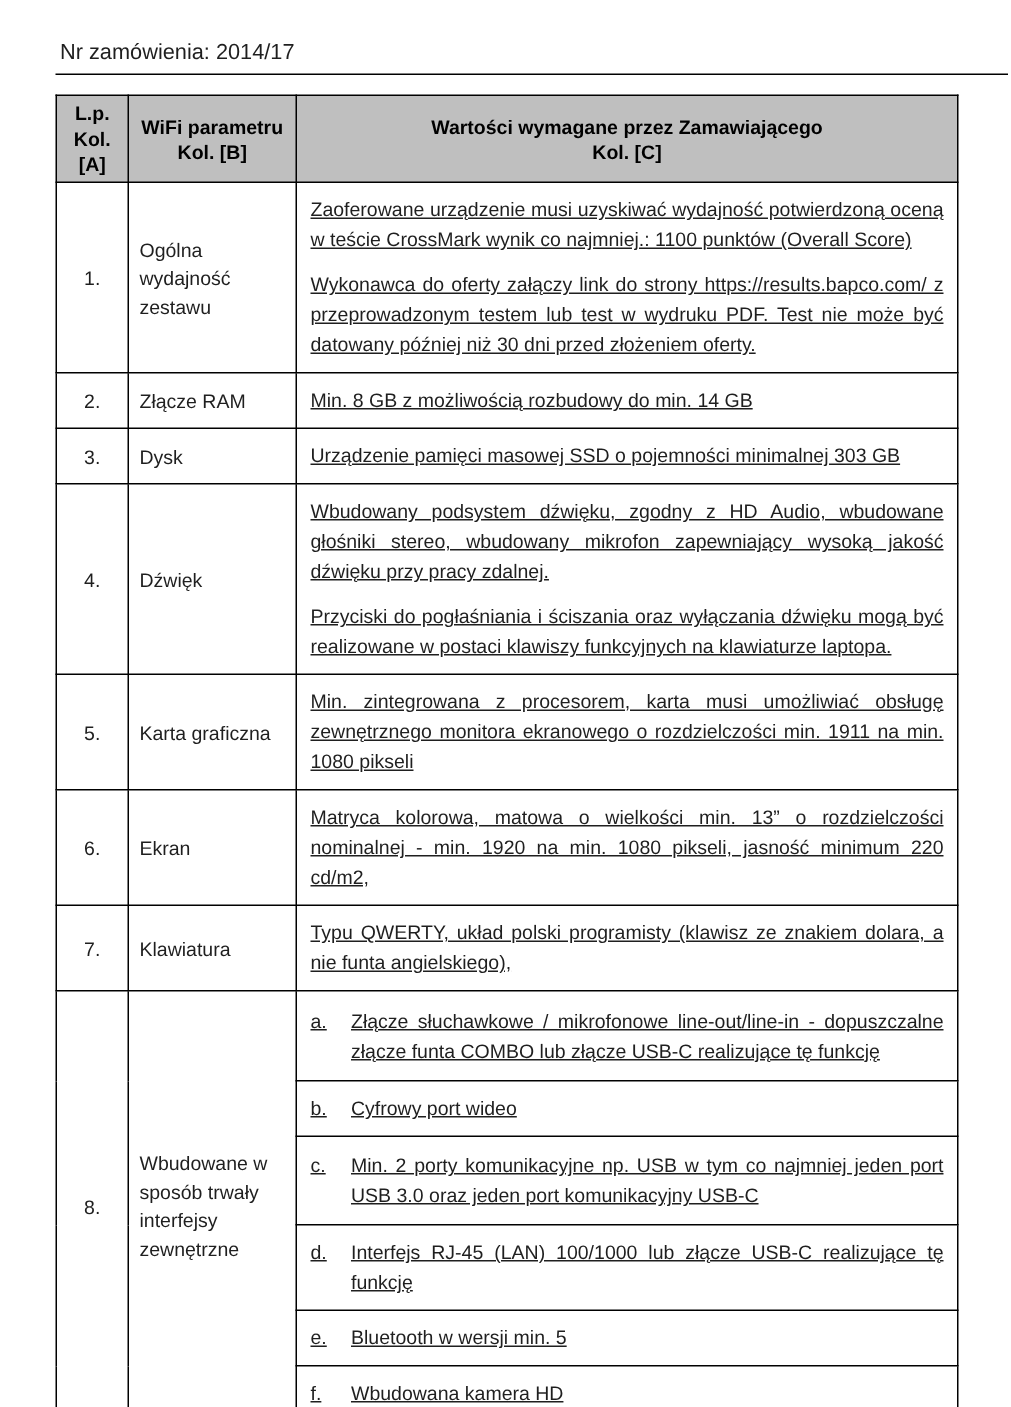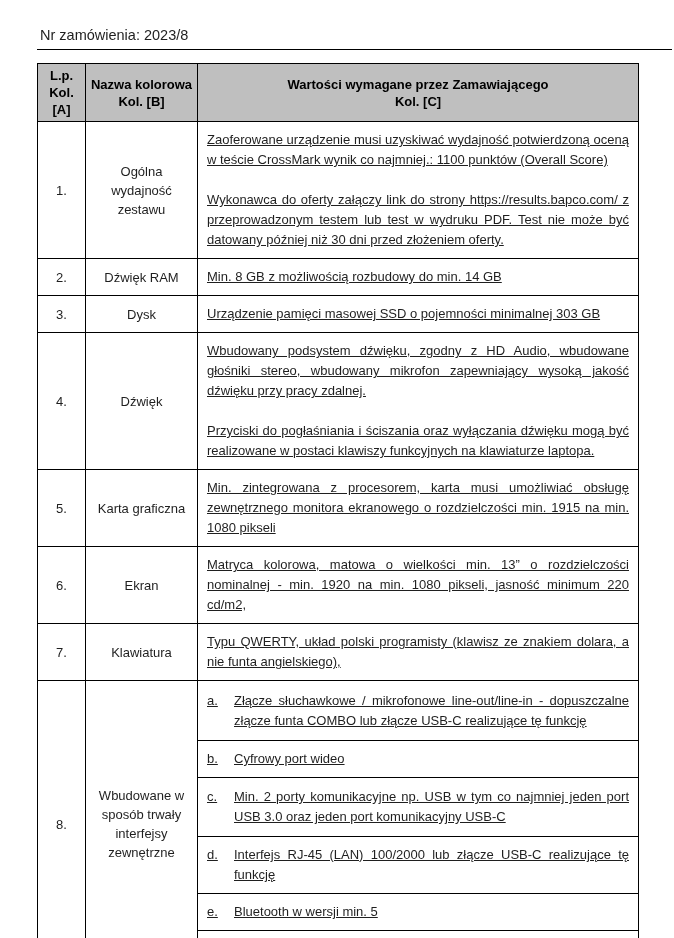--- a/index.html
+++ b/index.html
@@ -23,24 +23,24 @@
   }
   .spec td,.spec th{
     border:1.4px solid #000;box-sizing:border-box;
     font-size:13px;overflow:hidden;
   }
   .spec th{
     background:#bfbfbf;font-weight:bold;text-align:center;
     vertical-align:middle;line-height:17px;padding:3px 2px;color:#000;
   }
   .cell-a{text-align:center;vertical-align:middle;padding:2px;}
-  .cell-b{text-align:center;vertical-align:middle;padding:3px 7px;line-height:19px;}
+  .cell-b{vertical-align:middle;padding:3px 7px;line-height:19px;}
   .cell-c{vertical-align:middle;padding:8px 9px;text-decoration:underline;}
   .cell-c p{margin:0;text-align:justify;line-height:20px;}
-  .cell-c p + p{margin-top:20px;}
+  .cell-c p + p{margin-top:10px;}
   .item{display:flex;line-height:20px;align-items:flex-start;}
   .item .marker{flex:0 0 27px;width:27px;}
   .item .text{flex:1;text-align:justify;}
   
   .h-hdr th{height:53px;}
   .h-r1 td{height:124px;}
   .h-r2 td{height:33px;}
   .h-r3 td{height:34px;}
   .h-r4 td{height:124px;}
   .h-r5 td{height:75px;}
@@ -52,52 +52,52 @@
   .h-id td{height:33px;}
   .h-ie td{height:34px;}
   .h-if td{height:37px;}
   .h-r9 td{height:50px;}
 </style>
 </head>
 <body>
 
 <div class="page">
 
-  <div class="order-no">Nr zamówienia: 2023/8</div>
+  <div class="order-no">Nr zamówienia: 2014/17</div>
   <div class="rule"></div>
 
   <table class="spec">
     <colgroup>
       <col style="width:48px">
         <col style="width:112px">
         <col style="width:441px">
     </colgroup>
 
     <tbody>
         <tr class="h-hdr">
       <th>L.p. Kol. [A]</th>
-      <th>Nazwa kolorowa Kol. [B]</th>
+      <th>WiFi parametru Kol. [B]</th>
       <th>
         <div>Wartości wymagane przez Zamawiającego</div>
         <div>Kol. [C]</div>
       </th>
     </tr>
 
     <tr class="h-r1">
       <td class="cell-a">1.</td>
       <td class="cell-b">Ogólna wydajność zestawu</td>
       <td class="cell-c">
         <p>Zaoferowane urządzenie musi uzyskiwać wydajność potwierdzoną oceną w teście CrossMark wynik co najmniej.: 1100 punktów  (Overall Score)</p>
         <p>Wykonawca do oferty załączy link do strony https://results.bapco.com/ z przeprowadzonym testem lub test w wydruku PDF. Test nie może być datowany później niż 30 dni przed złożeniem oferty.</p>
       </td>
     </tr>
 
     <tr class="h-r2">
       <td class="cell-a">2.</td>
-      <td class="cell-b">Dźwięk RAM</td>
+      <td class="cell-b">Złącze RAM</td>
       <td class="cell-c">
         <p>Min. 8 GB  z możliwością rozbudowy do min. 14 GB</p>
       </td>
     </tr>
 
     <tr class="h-r3">
       <td class="cell-a">3.</td>
       <td class="cell-b">Dysk</td>
       <td class="cell-c">
         <p>Urządzenie pamięci masowej SSD o pojemności minimalnej 303 GB</p>
@@ -110,21 +110,21 @@
       <td class="cell-c">
         <p>Wbudowany podsystem dźwięku, zgodny z HD Audio, wbudowane głośniki stereo, wbudowany mikrofon zapewniający wysoką jakość dźwięku przy pracy zdalnej.</p>
         <p>Przyciski do pogłaśniania i ściszania oraz wyłączania dźwięku mogą być realizowane w postaci klawiszy funkcyjnych na klawiaturze laptopa.</p>
       </td>
     </tr>
 
     <tr class="h-r5">
       <td class="cell-a">5.</td>
       <td class="cell-b">Karta graficzna</td>
       <td class="cell-c">
-        <p>Min. zintegrowana z procesorem, karta musi umożliwiać obsługę zewnętrznego monitora ekranowego o rozdzielczości min. 1915 na min. 1080 pikseli</p>
+        <p>Min. zintegrowana z procesorem, karta musi umożliwiać obsługę zewnętrznego monitora ekranowego o rozdzielczości min. 1911 na min. 1080 pikseli</p>
       </td>
     </tr>
 
     <tr class="h-r6">
       <td class="cell-a">6.</td>
       <td class="cell-b">Ekran</td>
       <td class="cell-c">
         <p>Matryca kolorowa, matowa o wielkości min. 13” o rozdzielczości nominalnej - min. 1920 na min. 1080 pikseli, jasność minimum 220 cd/m2,</p>
       </td>
     </tr>
@@ -160,21 +160,21 @@
         <div class="item">
           <span class="marker">c.</span>
           <span class="text">Min. 2 porty komunikacyjne np. USB w tym co najmniej jeden port USB 3.0 oraz jeden port komunikacyjny USB-C</span>
         </div>
       </td>
     </tr>
     <tr class="h-id">
       <td class="cell-c">
         <div class="item">
           <span class="marker">d.</span>
-          <span class="text">Interfejs RJ-45 (LAN) 100/2000 lub złącze USB-C realizujące tę funkcję</span>
+          <span class="text">Interfejs RJ-45 (LAN) 100/1000 lub złącze USB-C realizujące tę funkcję</span>
         </div>
       </td>
     </tr>
     <tr class="h-ie">
       <td class="cell-c">
         <div class="item">
           <span class="marker">e.</span>
           <span class="text">Bluetooth w wersji min. 5</span>
         </div>
       </td>

